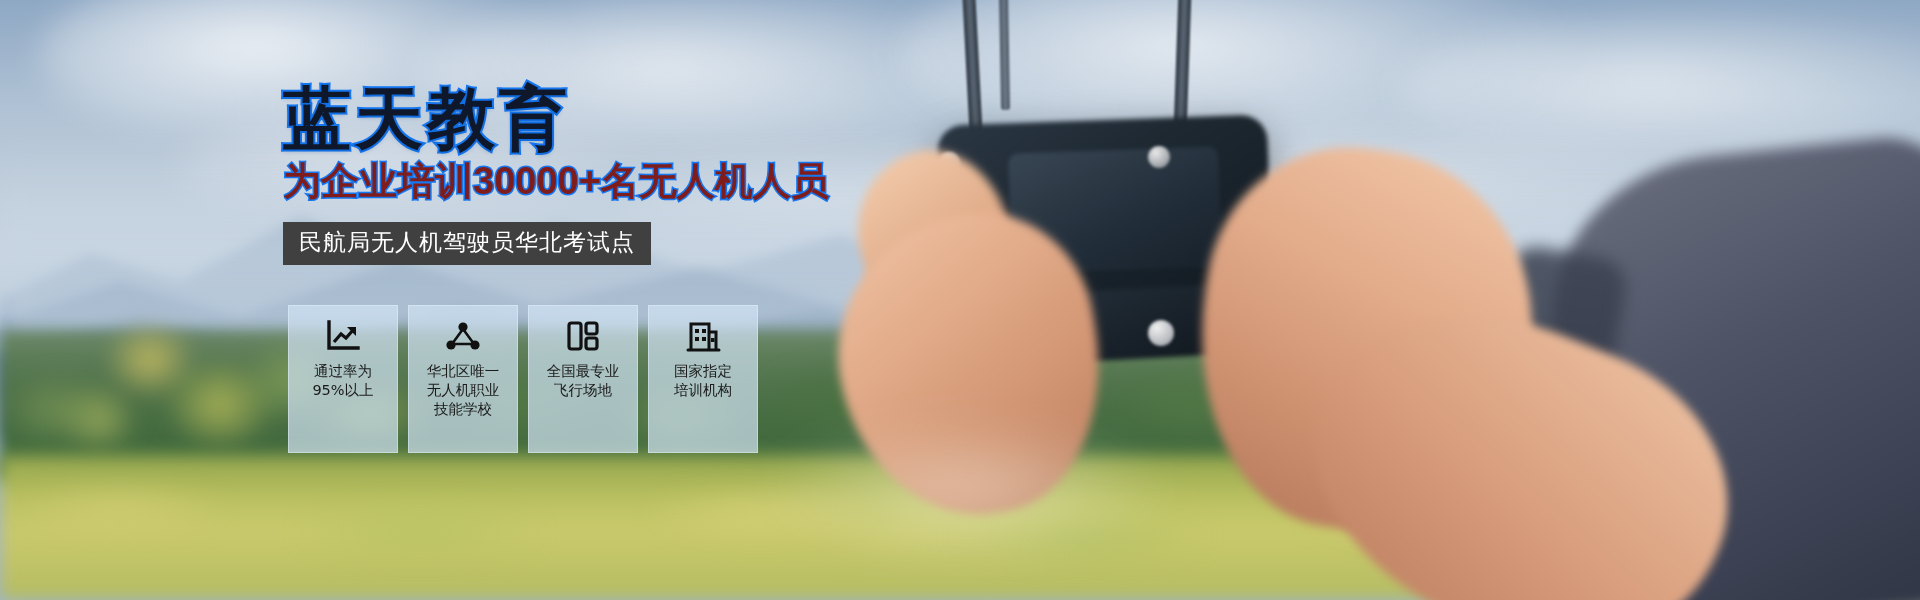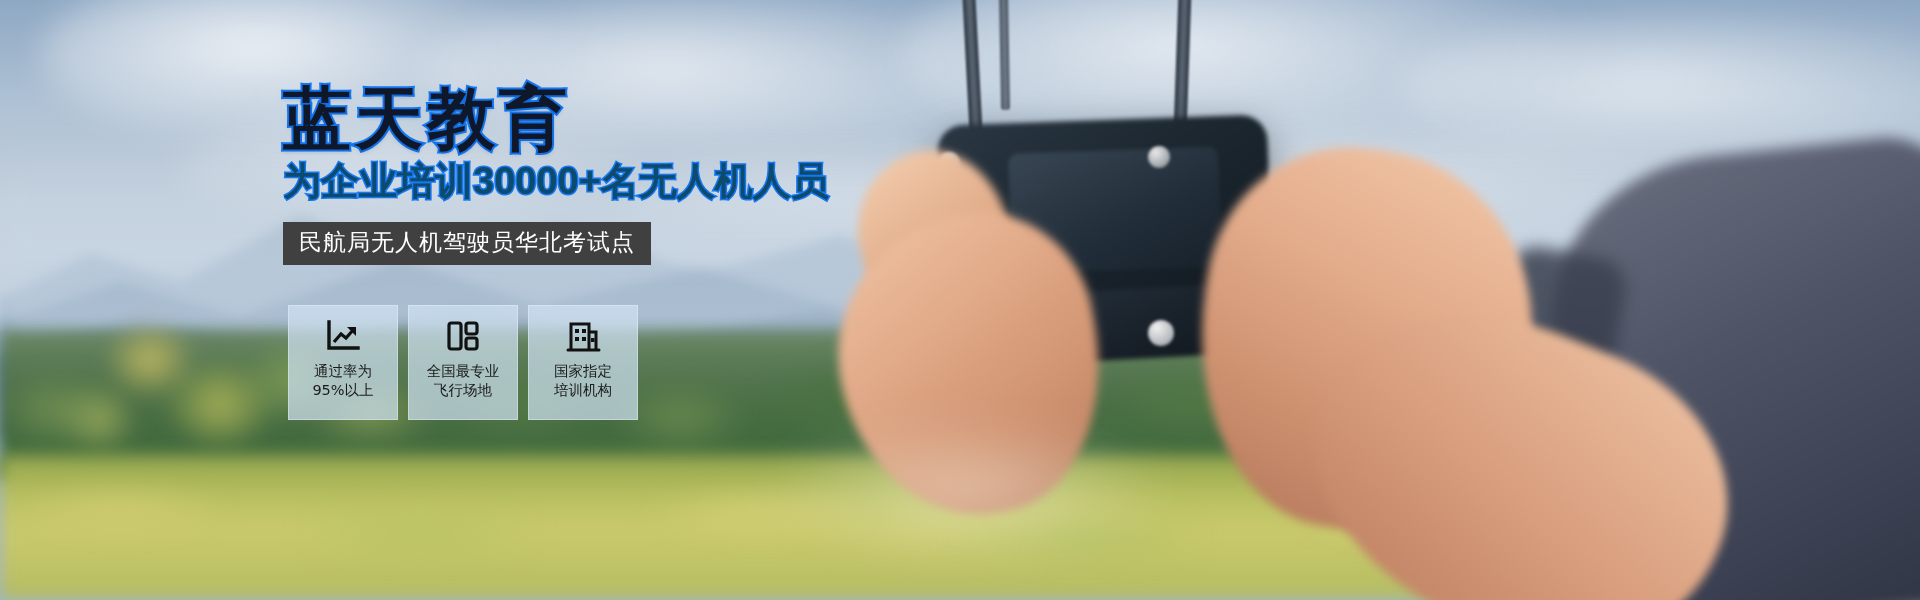--- a/index.html
+++ b/index.html
@@ -189,36 +189,36 @@
     font-size:68px; font-weight:bold; line-height:1;
     color:#0f172a; letter-spacing:4px;
     -webkit-text-stroke:4px #1578f2;
     paint-order:stroke fill;
     text-shadow:0 2px 4px rgba(0,60,140,.25);
     white-space:nowrap;
   }
   .subtitle {
     position:absolute; left:283px; top:162px;
     font-size:38px; font-weight:bold; line-height:1;
-    color:#0c4a6e; letter-spacing:0px;
+    color:#7f1d1d; letter-spacing:0px;
     -webkit-text-stroke:3px #1578f2;
     paint-order:stroke fill;
     white-space:nowrap;
   }
   .badge {
     position:absolute; left:283px; top:222px;
     background:#404040; color:#ffffff;
     font-size:23px; line-height:1;
     padding:9px 16px 11px 16px;
     letter-spacing:1px; white-space:nowrap;
   }
 
   .cards { position:absolute; left:288px; top:305px; display:flex; gap:10px; }
   .card {
-    width:110px; height:115px;
+    width:110px; height:148px;
     background:rgba(208,227,243,.70);
     border:1px solid rgba(230,242,252,.45);
     display:flex; flex-direction:column; align-items:center;
     padding-top:13px;
   }
   .card-icon { width:36px; height:34px; display:block; }
   .card-icon svg { display:block; }
   .card-text {
     margin-top:9px;
     font-size:14.5px; line-height:1.32;
@@ -302,20 +302,33 @@
         <svg viewBox="0 0 36 34" width="36" height="34">
           <path d="M4 3 L4 29 L33 29" stroke="#111" stroke-width="3.4" fill="none" stroke-linecap="square"></path>
           <path d="M9 23 L16 15 L21 19 L29 10" stroke="#111" stroke-width="3.2" fill="none" stroke-linejoin="miter" stroke-linecap="butt"></path>
           <path d="M22 8 L31 8 L31 17 Z" fill="#111"></path>
         </svg>
       </span>
       <span class="card-text">通过率为
 95%以上</span>
     </div>
 
+    <div class="card">
+      <span class="card-icon">
+        <svg viewBox="0 0 36 34" width="36" height="34">
+          <path d="M18 10 L7 25 M18 10 L29 25 M7 25 L29 25" stroke="#111" stroke-width="2.6" fill="none"></path>
+          <circle cx="18" cy="8" r="4.6" fill="#111"></circle>
+          <circle cx="6" cy="26" r="4.6" fill="#111"></circle>
+          <circle cx="30" cy="26" r="4.6" fill="#111"></circle>
+        </svg>
+      </span>
+      <span class="card-text">华北区唯一
+无人机职业
+技能学校</span>
+    </div>
 
     <div class="card">
       <span class="card-icon">
         <svg viewBox="0 0 36 34" width="36" height="34">
           <rect x="4" y="4" width="12" height="26" rx="2.5" stroke="#111" stroke-width="3.2" fill="none"></rect>
           <rect x="21" y="4" width="11" height="11" rx="2.5" stroke="#111" stroke-width="3.2" fill="none"></rect>
           <rect x="21" y="19" width="11" height="11" rx="2.5" stroke="#111" stroke-width="3.2" fill="none"></rect>
         </svg>
       </span>
       <span class="card-text">全国最专业

